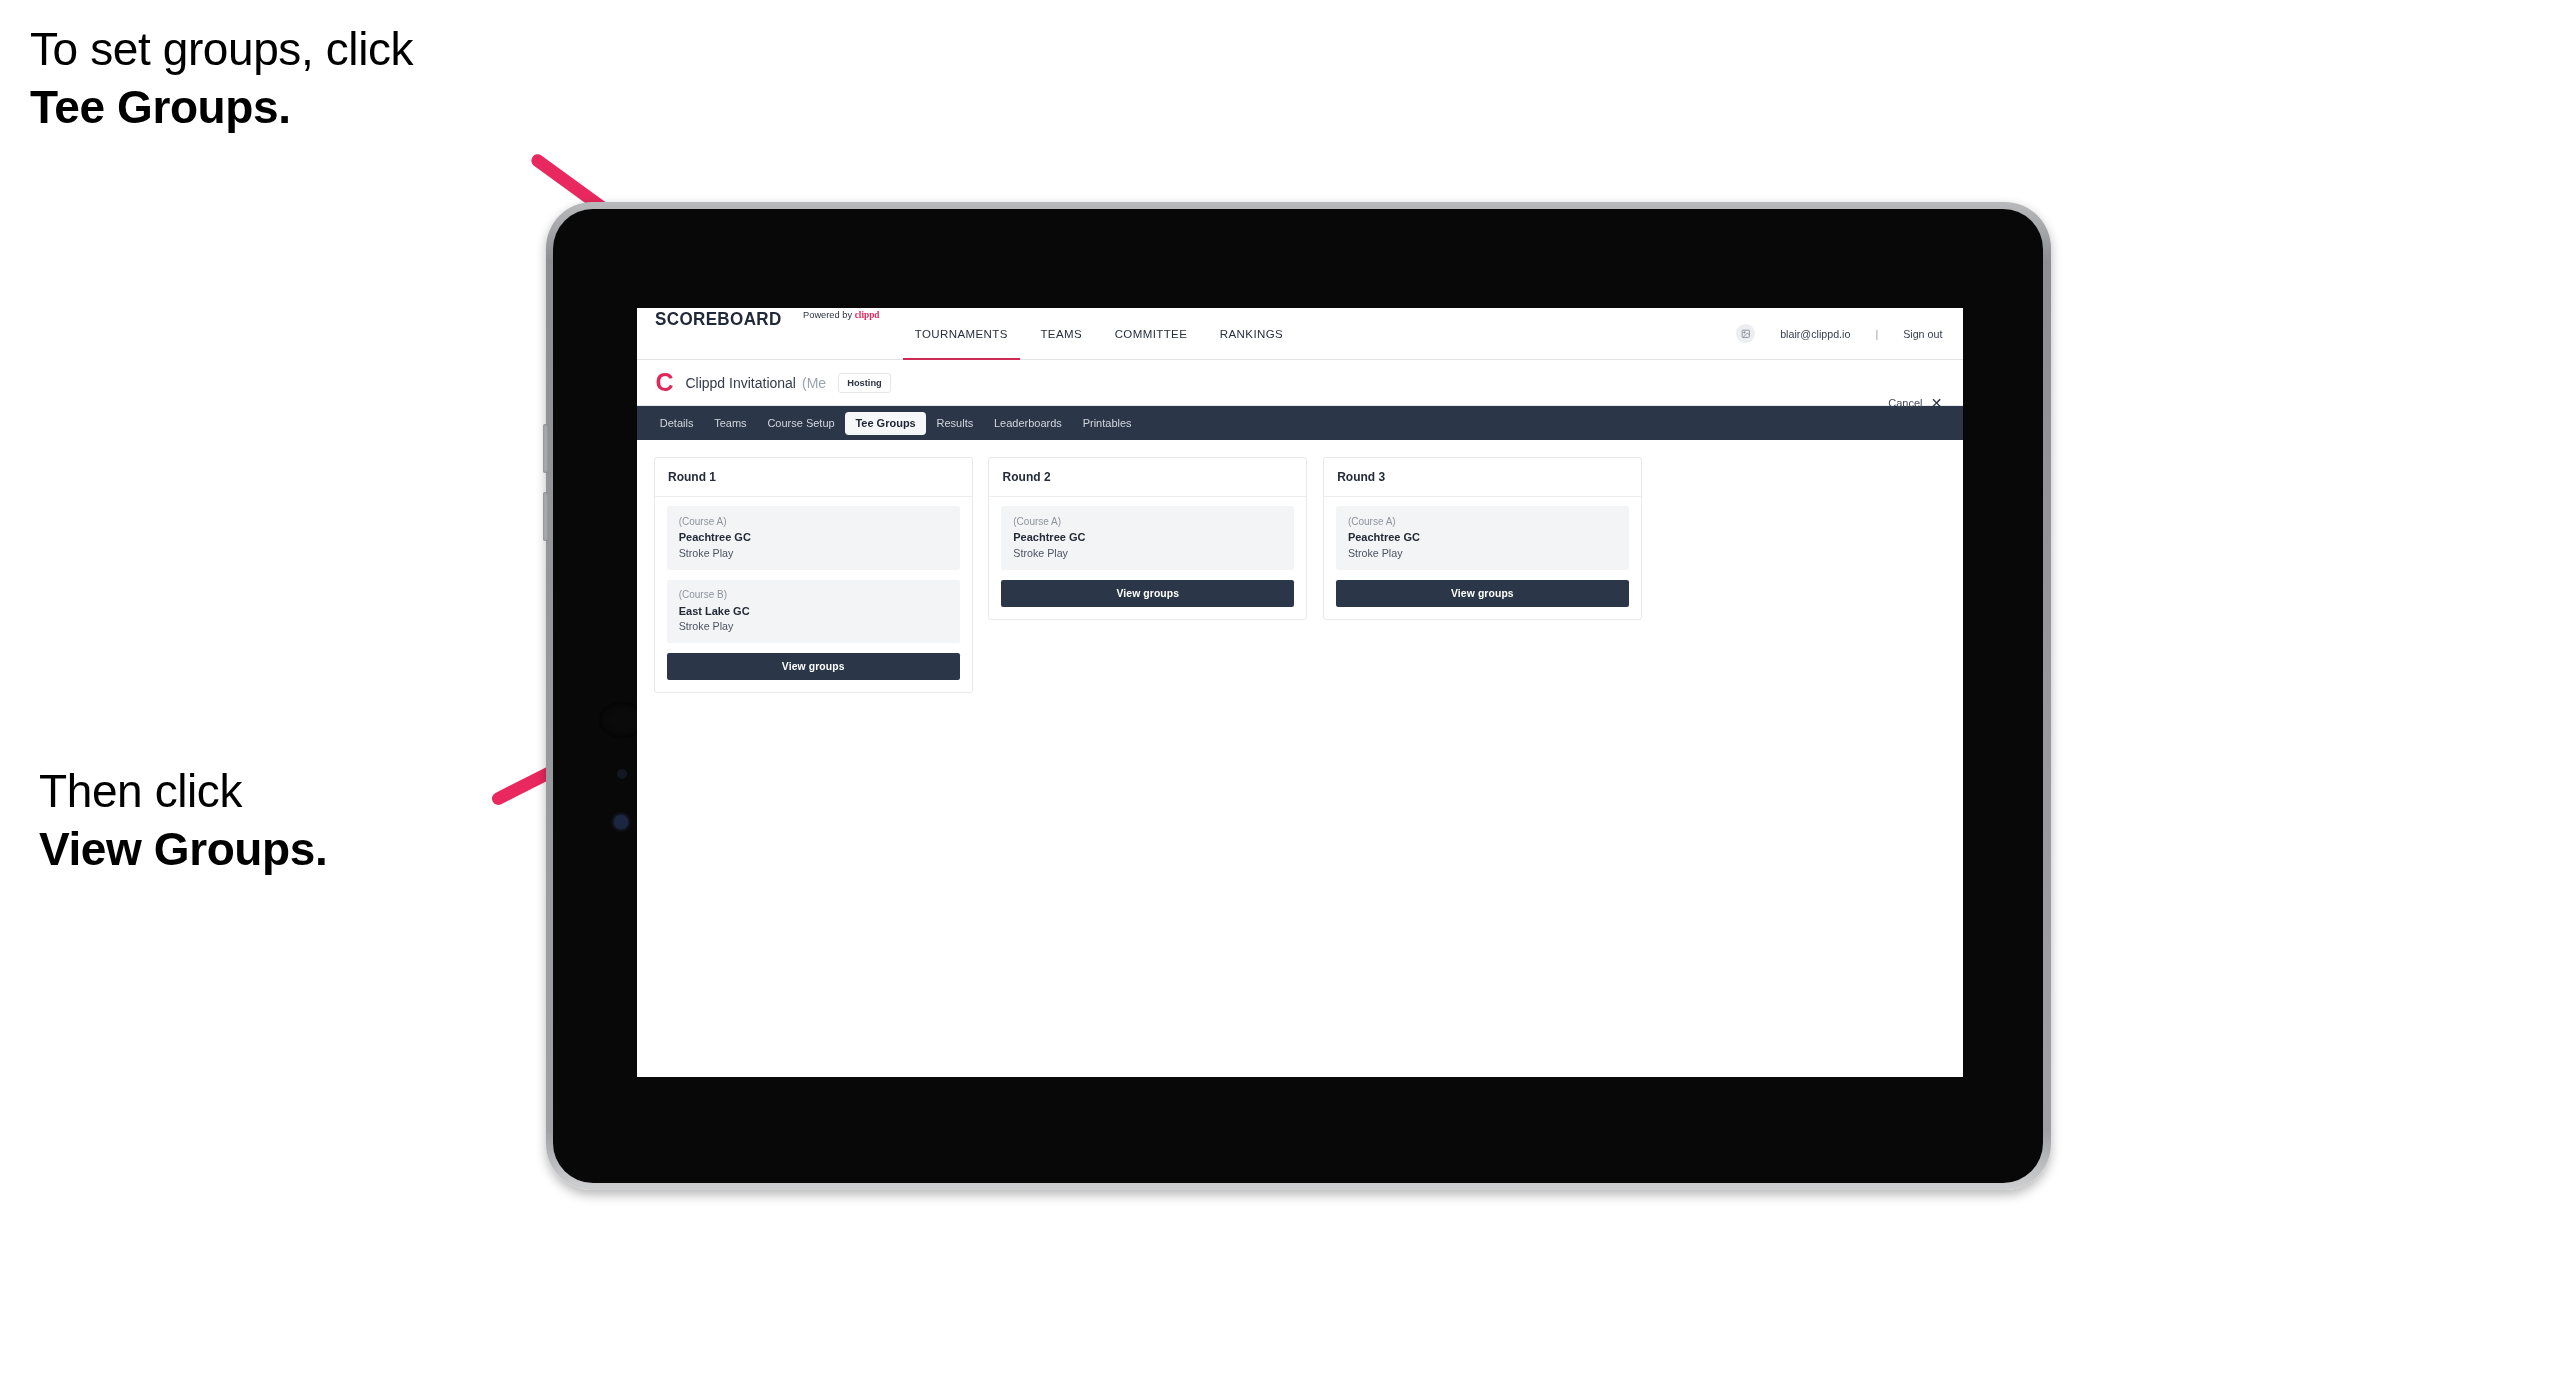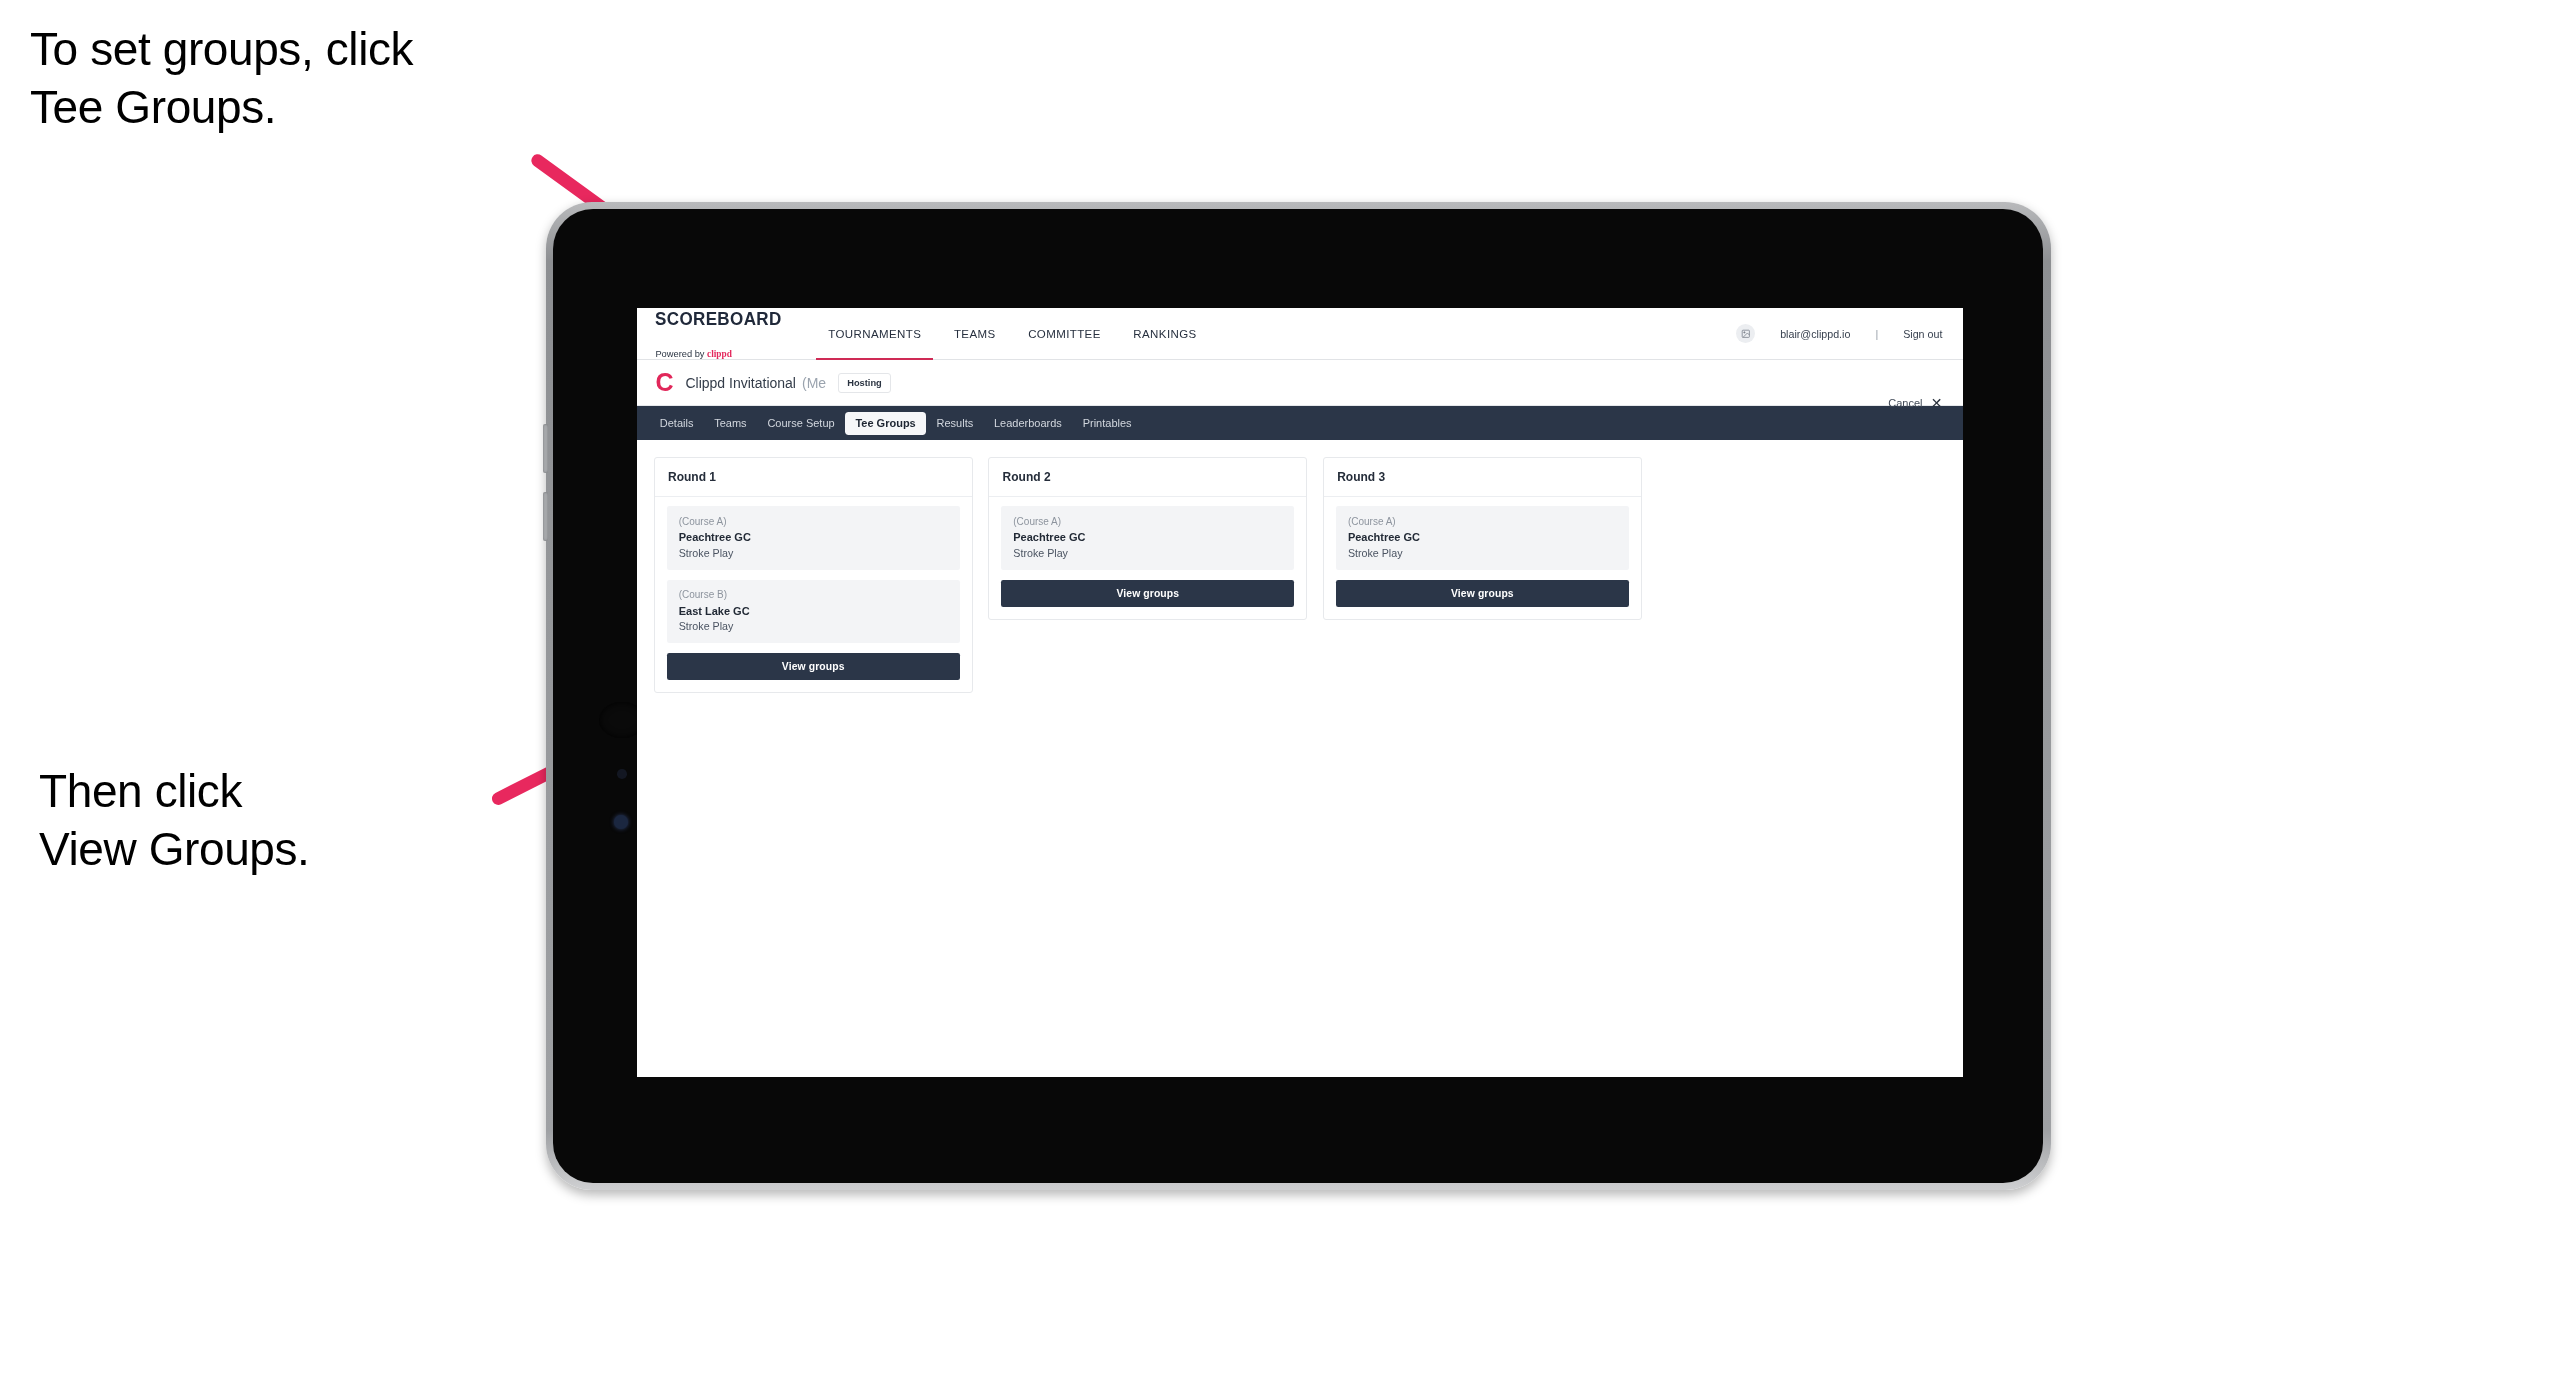--- a/index.html
+++ b/index.html
@@ -8,21 +8,21 @@
     height: 1386px;
     background: #ffffff;
     font-family: "Liberation Sans", sans-serif;
     overflow: hidden;
   }
   #stage { position: relative; width: 2576px; height: 1386px; background: #fff; }
 
   
   .callout { position: absolute; color: #000; line-height: 1.26; }
   .callout .line1 { font-size: 46px; font-weight: 400; letter-spacing: -0.4px; }
-  .callout .line2 { font-size: 46px; font-weight: 400; letter-spacing: -0.4px; }
+  .callout .line2 { font-size: 46px; font-weight: 700; letter-spacing: -0.4px; }
   #callout-top { left: 30px; top: 21px; }
   #callout-bottom { left: 39px; top: 763px; }
 
   
   .arrow-svg { position: absolute; overflow: visible; pointer-events: none; }
 
   
   #tablet {
     position: absolute;
     left: 546px; top: 202px;
@@ -60,21 +60,21 @@
     overflow: hidden;
   }
 
   
   #appbar {
     display: flex; align-items: stretch;
     height: 52px; background: #fff;
     border-bottom: 0.7px solid #e1e3e6;
     position: relative;
   }
-  #brand { display: flex; flex-direction: column; justify-content: space-between; padding: 0 19px 0 18px; }
+  #brand { display: flex; justify-content: space-between; padding: 0 19px 0 18px; gap: 10px; }
   #brand-title {
     font-family: "Liberation Sans Narrow","Liberation Sans", sans-serif;
     font-size: 18.5px; font-weight: 700; color: #20293a;
     letter-spacing: 0.4px; transform: scaleX(.92); transform-origin: left center;
   }
   #brand-sub { font-size: 9.3px; color: #2b3442; margin-top: 1.5px; white-space: nowrap; }
   #brand-sub .pink { color: #e3285c; font-weight: 700; font-family: Liberation Serif, serif; }
   #mainnav { display: flex; align-items: center; gap: 0; }
   .navitem {
     font-size: 11.5px; color: #27303f; letter-spacing: 0.4px;

